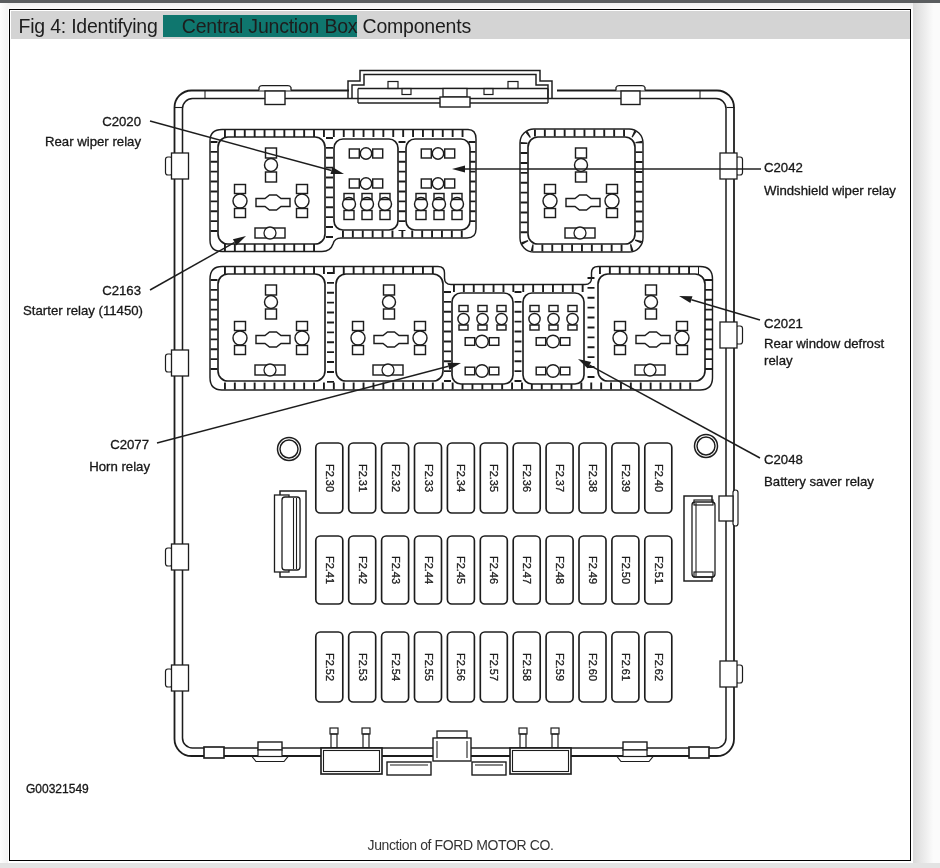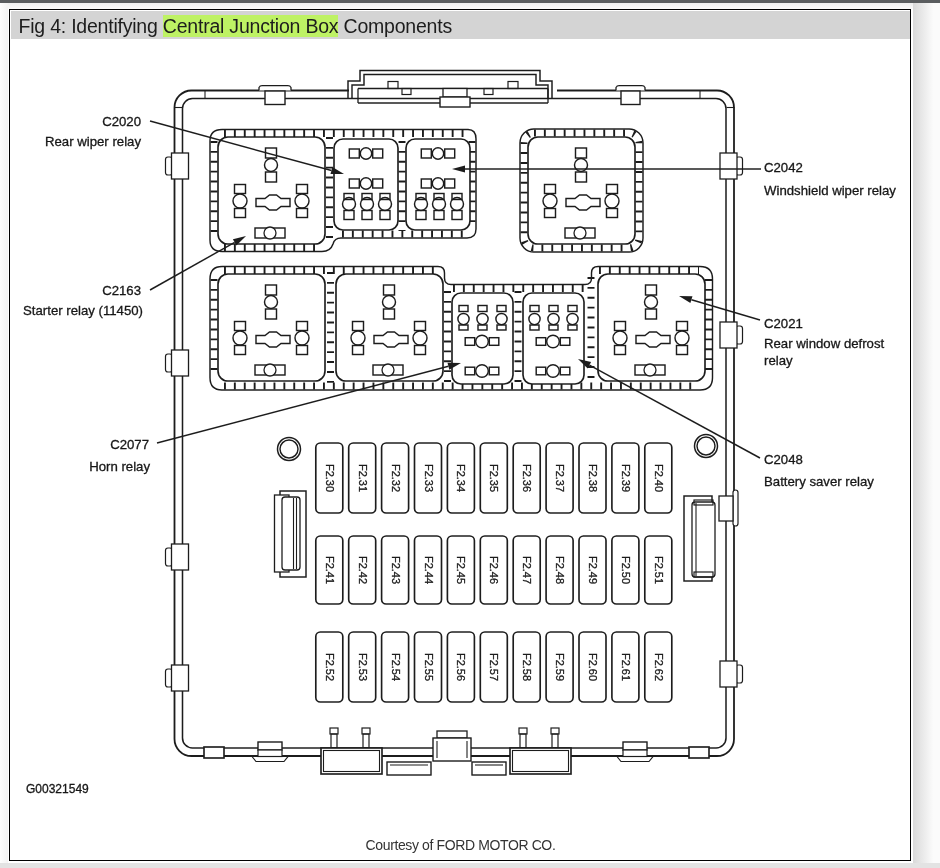--- a/index.html
+++ b/index.html
@@ -10,35 +10,35 @@
   .rightm { position:absolute; left:913px; top:3px; width:27px; height:865px;
     background:linear-gradient(90deg,#d9d9d9,#fbfbfb 75%); }
   .topm { position:absolute; left:0px; top:3px; width:940px; height:5.5px;
     background:linear-gradient(180deg,#efefef,#fafafa); }
   .botm { position:absolute; left:0; top:863px; width:940px; height:5px; background:#e3e3e3; }
   .page { position:absolute; left:8.5px; top:8.5px; width:902.5px; height:852.5px;
     border:1.8px solid #000; background:#fff; box-sizing:border-box; }
   .hdr { position:absolute; left:1px; top:1px; width:899.5px; height:28.5px; background:#d4d4d4;
     font-size:19.5px; letter-spacing:-0.22px; color:#1d1d1d; white-space:pre; }
   .hdr span.t { position:absolute; left:8px; top:4px; }
-  .hl { background:#bef264; }
+  .hl { background:#0f766e;padding-left:19px; }
   .svgwrap { position:absolute; left:0; top:0; }
   .courtesy { position:absolute; left:0px; top:827px; width:902px; text-align:center;
     font-size:14px; letter-spacing:-0.38px; color:#333; }
 </style>
 </head>
 <body>
 <div class="topbar"></div>
 <div class="topm"></div>
 <div class="leftm"></div>
 <div class="rightm"></div>
 <div class="botm"></div>
 <div class="page">
   <div class="hdr"><span class="t">Fig 4: Identifying <span class="hl">Central Junction Box</span> Components</span></div>
-  <div class="courtesy">Courtesy of FORD MOTOR CO.</div>
+  <div class="courtesy">Junction of FORD MOTOR CO.</div>
 </div>
 <div class="svgwrap">
 <svg width="940" height="868" viewBox="0 0 940 868">
 <defs>
         <filter id="scan" x="-2%" y="-2%" width="104%" height="104%">
           <feGaussianBlur stdDeviation="0.28"></feGaussianBlur>
         </filter>
       </defs>
 <g filter="url(#scan)">
 <rect x="174.5" y="90.5" width="559.5" height="665.5" rx="17" fill="none" stroke="#1f1f1f" stroke-width="1.8"></rect>

